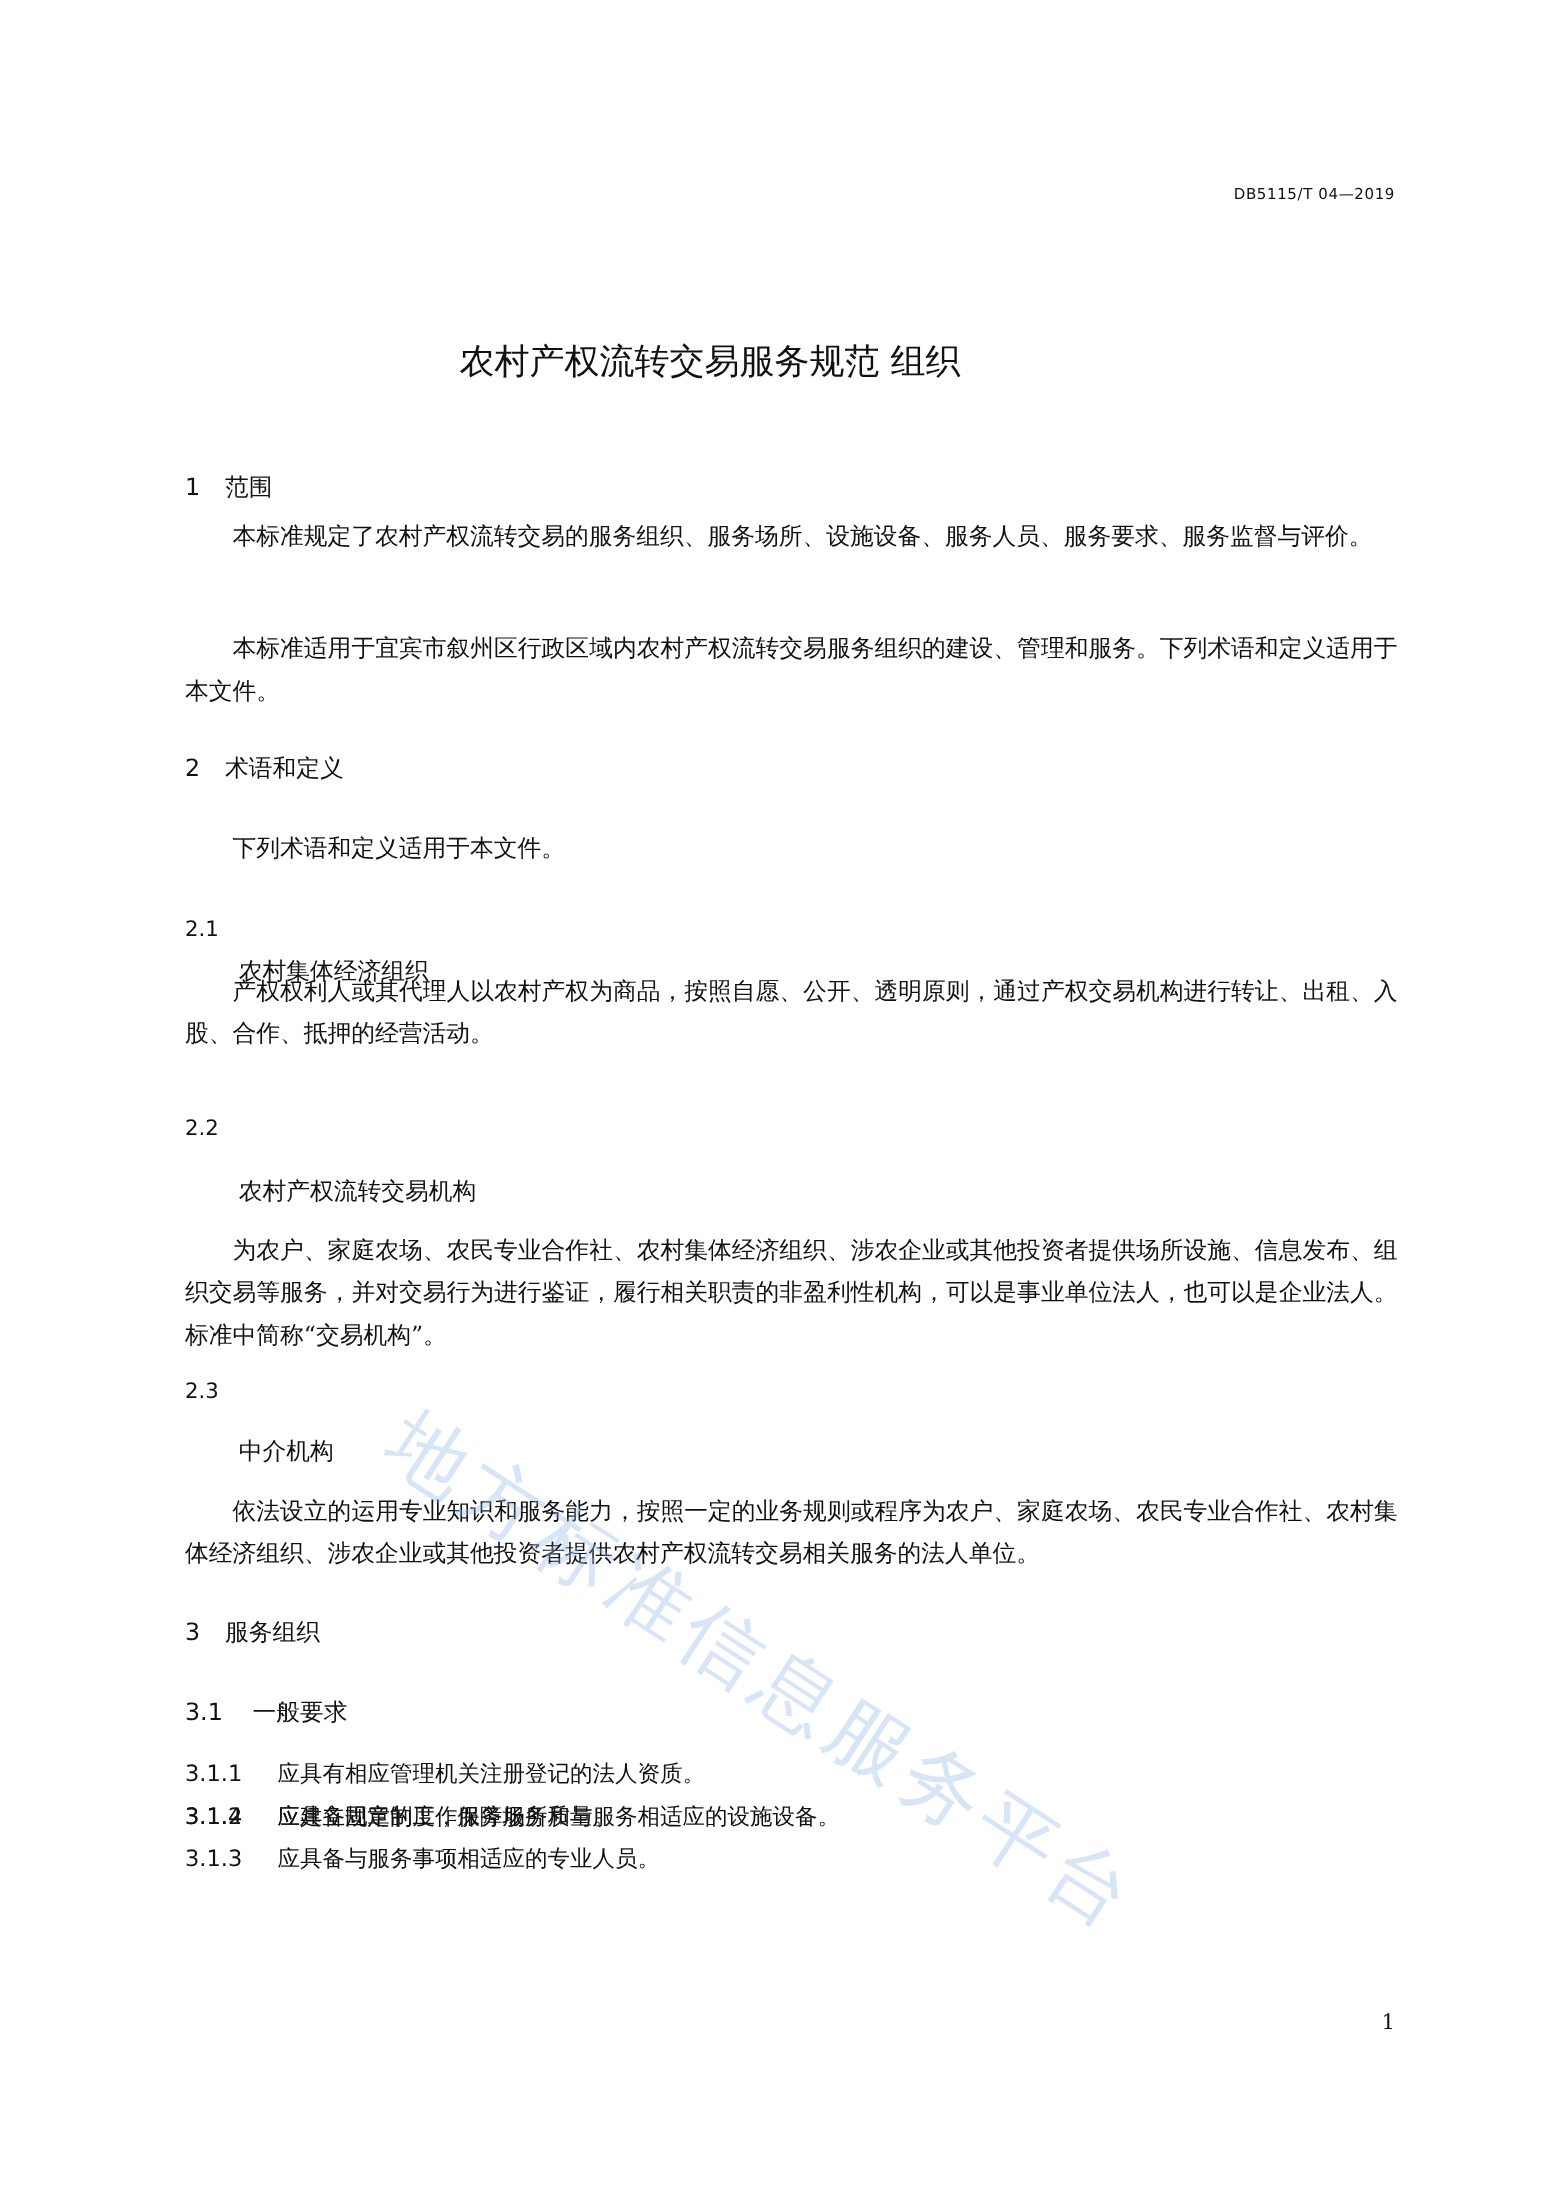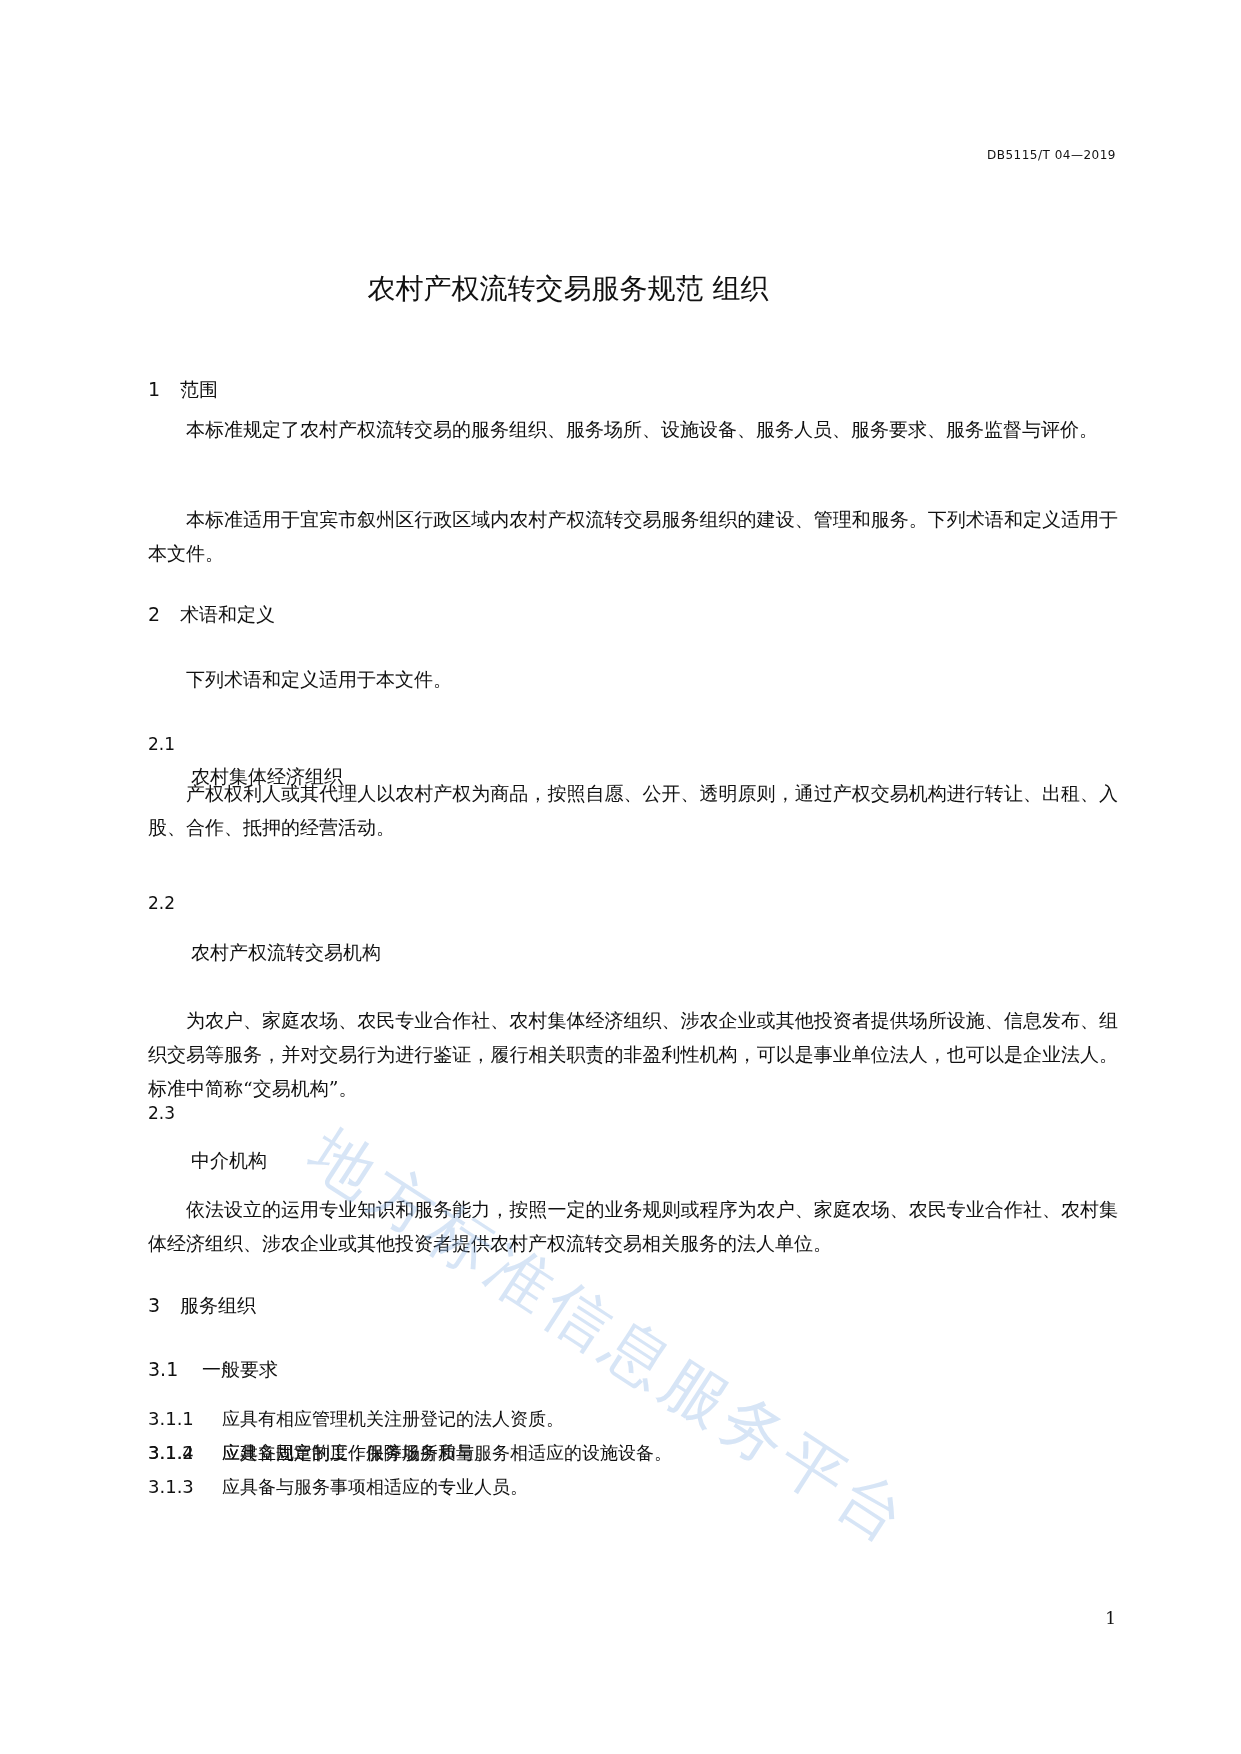--- a/index.html
+++ b/index.html
@@ -29,21 +29,21 @@
 
 <div class="abs h1" style="top:602px;"><span class="num">2</span><span>术语和定义</span></div>
 <div class="abs para" style="top:662px;">下列术语和定义适用于本文件。</div>
 
 <div class="abs sub" style="top:718px;margin-top:16px;">2.1</div>
 <div class="abs term" style="top:764px;">农村集体经济组织</div>
 <div class="abs para" style="top:776px;">产权权利人或其代理人以农村产权为商品，按照自愿、公开、透明原则，通过产权交易机构进行转让、出租、入股、合作、抵押的经营活动。</div>
 
 <div class="abs sub" style="top:893px;">2.2</div>
 <div class="abs term" style="top:940px;">农村产权流转交易机构</div>
-<div class="abs para" style="top:983px;margin-top:20px;">为农户、家庭农场、农民专业合作社、农村集体经济组织、涉农企业或其他投资者提供场所设施、信息发布、组织交易等服务，并对交易行为进行鉴证，履行相关职责的非盈利性机构，可以是事业单位法人，也可以是企业法人。标准中简称“交易机构”。</div>
+<div class="abs para" style="top:983px;">为农户、家庭农场、农民专业合作社、农村集体经济组织、涉农企业或其他投资者提供场所设施、信息发布、组织交易等服务，并对交易行为进行鉴证，履行相关职责的非盈利性机构，可以是事业单位法人，也可以是企业法人。标准中简称“交易机构”。</div>
 
 <div class="abs sub" style="top:1103px;">2.3</div>
 <div class="abs term" style="top:1148px;">中介机构</div>
 <div class="abs para" style="top:1192px;">依法设立的运用专业知识和服务能力，按照一定的业务规则或程序为农户、家庭农场、农民专业合作社、农村集体经济组织、涉农企业或其他投资者提供农村产权流转交易相关服务的法人单位。</div>
 
 <div class="abs h1" style="top:1293px;"><span class="num">3</span><span>服务组织</span></div>
 <div class="abs h1" style="top:1357px;"><span class="num" style="width:54px;">3.1</span><span>一般要求</span></div>
 
 <div class="abs clause" style="top:1407px;"><span class="num">3.1.1</span><span>应具有相应管理机关注册登记的法人资质。</span></div>
 <div class="abs clause" style="top:1441px;"><span class="num">3.1.2</span><span>应具备固定的工作服务场所和与服务相适应的设施设备。</span></div>

